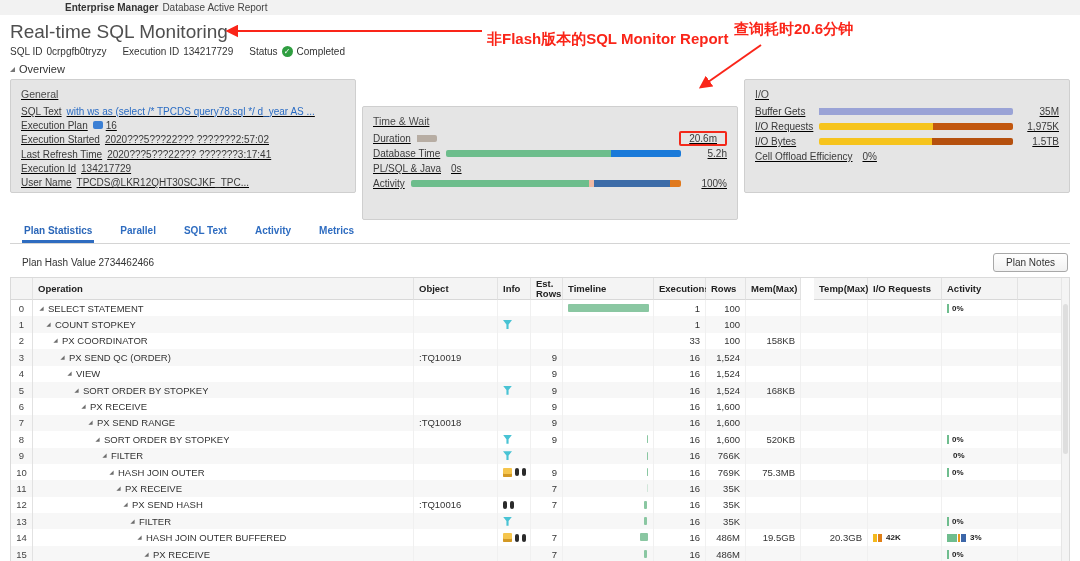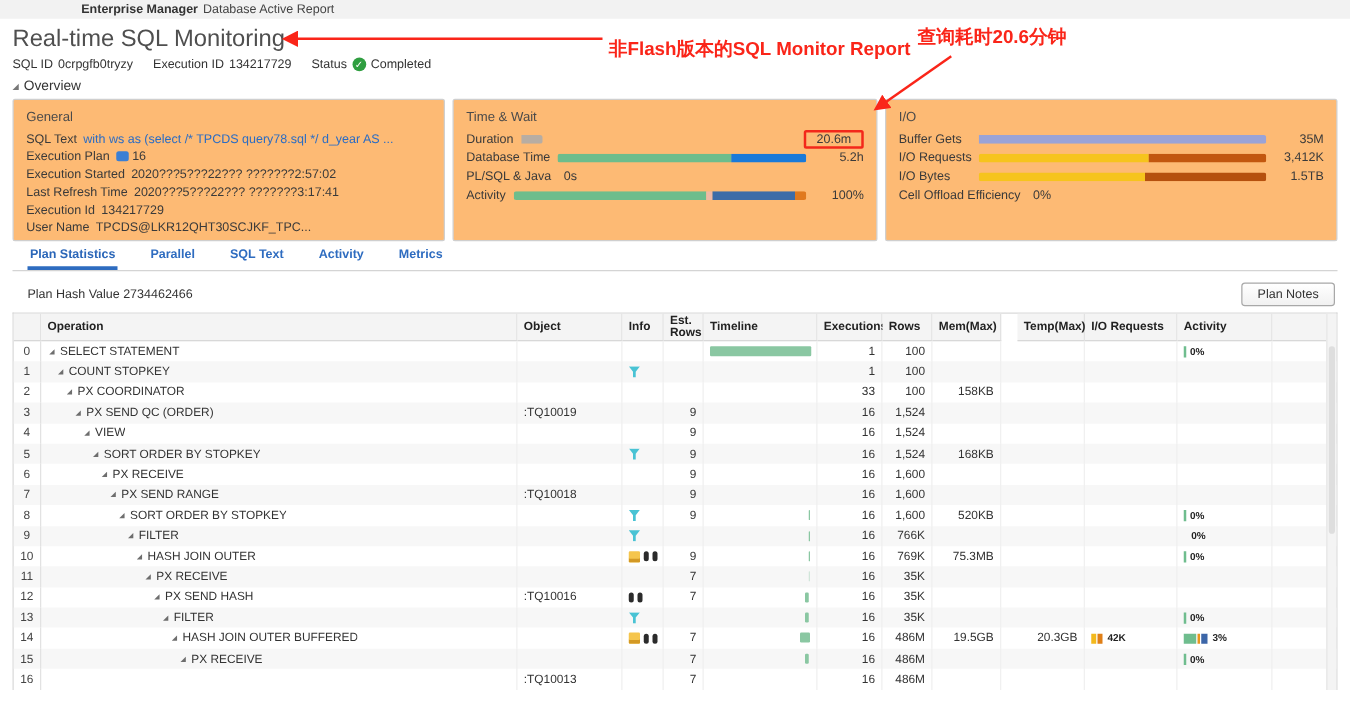--- a/index.html
+++ b/index.html
@@ -20,23 +20,23 @@
   .statusbar .grp { display:flex; align-items:center; margin-right:16px; gap:4px; }
   .check { width:11px; height:11px; border-radius:50%; background:#2f9e40; color:#fff;
            font-size:8px; display:inline-flex; align-items:center; justify-content:center; }
 
   .section-head { display:flex; align-items:center; font-size:11px; color:#333; margin:6px 0 4px; }
   .tri { width:0; height:0; border-bottom:5px solid #555; border-left:5px solid transparent;
          margin-right:4px; opacity:.8; flex:none; }
 
   
   .panels { display:flex; gap:6px; }
-  .panel { border:1px solid #cfcfcf; border-radius:2px; background:#fdba74; padding:8px 10px; height:114px; overflow:hidden; }
+  .panel { border:1px solid #cfcfcf; border-radius:2px; background:#e5e5e5; padding:8px 10px; height:114px; overflow:hidden;text-decoration:underline; }
   .panel.general { width:346px; }
-  .panel.tw { width:340px; }
+  .panel.tw { width:376px;margin-top:27px; }
   .panel.io { flex:1; }
   .panel-title { font-size:10.5px; color:#4a4a4a; margin-bottom:4px; }
 
   .g-row { display:flex; align-items:center; height:14.3px; font-size:10px; color:#3a3a3a;
            white-space:nowrap; overflow:hidden; }
   .g-label { margin-right:5px; }
   .g-value.link { color:#2a6cc4; cursor:pointer; }
   .parallel-icon { width:10px; height:8px; background:#3b7fd4; border-radius:2px; margin-right:3px; flex:none; }
 
   .m-row { display:flex; align-items:center; height:15px; font-size:10px; color:#3a3a3a; }
@@ -220,21 +220,21 @@
                 <span class="seg" style="width: 100%; background: rgb(154, 163, 214);"></span>
               </div>
               <span class="m-value">35M</span>
             </div>
             <div class="m-row">
               <span class="m-label">I/O Requests</span>
               <div class="m-bars">
                 <span class="seg" style="width: 59%; background: rgb(246, 196, 29);"></span>
                 <span class="seg" style="width: 41%; background: rgb(194, 87, 15);"></span>
               </div>
-              <span class="m-value">3,412K</span>
+              <span class="m-value">1,975K</span>
             </div>
             <div class="m-row">
               <span class="m-label">I/O Bytes</span>
               <div class="m-bars">
                 <span class="seg" style="width: 58%; background: rgb(246, 196, 29);"></span>
                 <span class="seg" style="width: 42%; background: rgb(181, 80, 14);"></span>
               </div>
               <span class="m-value">1.5TB</span>
             </div>
             <div class="m-row m-inline">

